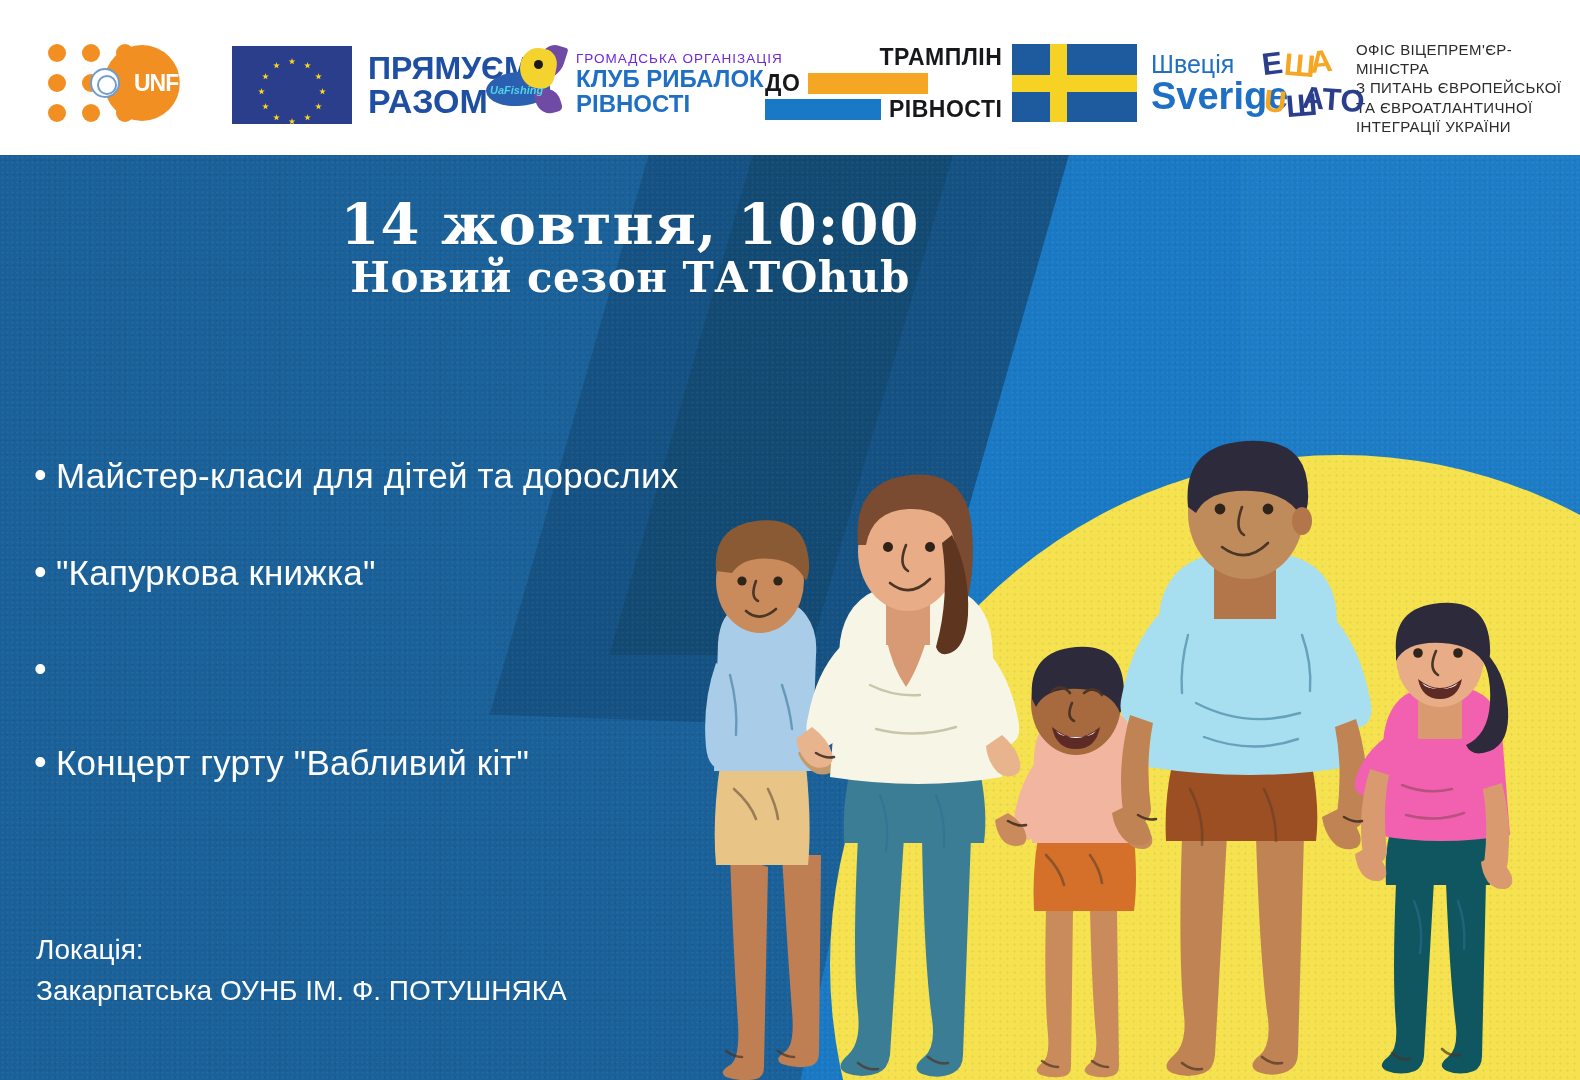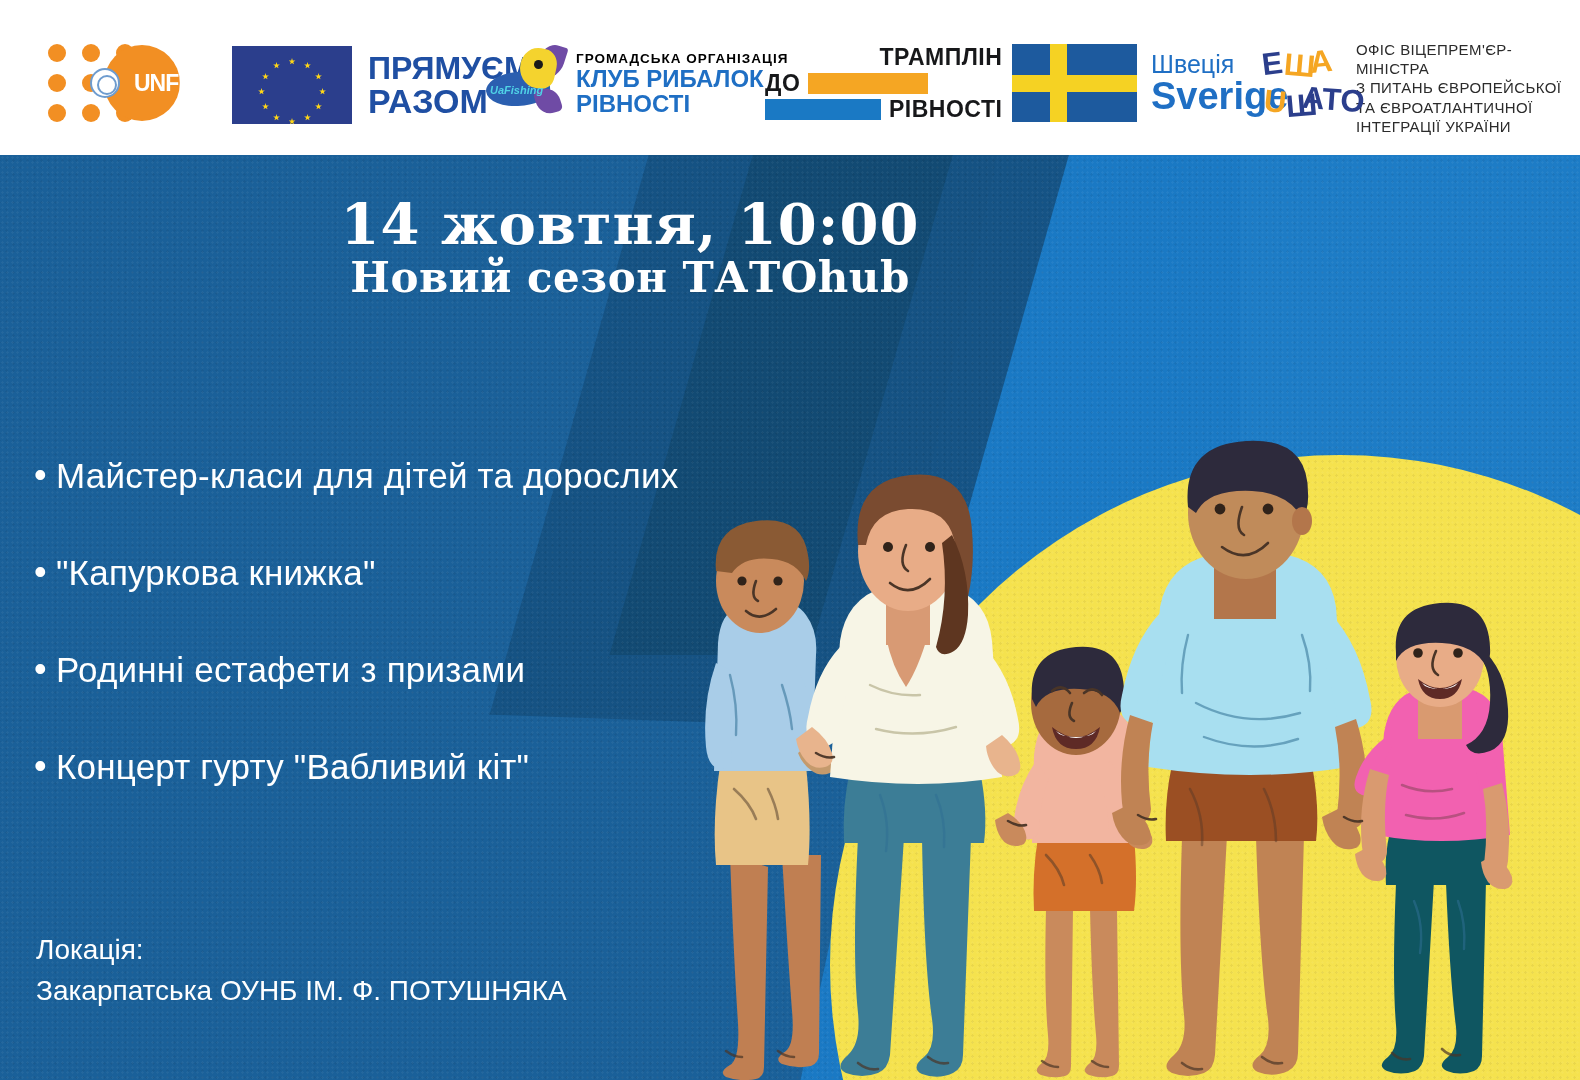--- a/index.html
+++ b/index.html
@@ -46,21 +46,21 @@
                background:#f4d32e; border-radius:55% 45% 40% 60%; transform:rotate(12deg); }
   .fish-fin  { position:absolute; left:58px; top:0px; width:26px; height:34px;
                background:#6f4ba5; border-radius:60% 10% 55% 20%; transform:rotate(18deg); }
   .fish-tail { position:absolute; left:56px; top:44px; width:24px; height:26px;
                background:#6f4ba5; border-radius:20% 60% 20% 60%; transform:rotate(-18deg); }
   .fish-eye  { position:absolute; left:54px; top:16px; width:9px; height:9px;
                border-radius:50%; background:#1a1a1a; }
   .fish-word { position:absolute; left:10px; top:40px; font-size:11px; color:#4fd2e6;
                font-weight:bold; font-style:italic; }
   .fc-text { margin-left:10px; color:#1f6fc4; line-height:1.05; }
-  .fc-text .sm { font-size:13.5px; letter-spacing:1px; color:#000000; font-weight:bold; }
+  .fc-text .sm { font-size:13.5px; letter-spacing:1px; color:#6d28d9; font-weight:normal; }
   .fc-text .bg { font-size:24px; font-weight:bold; letter-spacing:0px; }
 
   
   .tramp { left:765px; top:44px; width:230px; }
   .tr-row { display:flex; align-items:center; height:26px; }
   .tr-row.r1 { justify-content:flex-end; }
   .tr-row.r2 { justify-content:flex-start; }
   .tr-row.r3 { justify-content:flex-start; }
   .tr-word { font-size:23px; font-weight:bold; color:#17181a; letter-spacing:0.5px; }
   .tr-bar-or { width:120px; height:21px; background:#f5a623; margin-left:8px; }
@@ -405,21 +405,20 @@
       <div class="bullet">
         <span class="dot">•</span>
         <span class="btext">Майстер-класи для дітей та дорослих</span>
       </div>
       <div class="bullet">
         <span class="dot">•</span>
         <span class="btext">"Капуркова книжка"</span>
       </div>
       <div class="bullet">
         <span class="dot">•</span>
-        <span class="btext">Родинні естафети з призами</span>
       </div>
       <div class="bullet">
         <span class="dot">•</span>
         <span class="btext">Концерт гурту "Вабливий кіт"</span>
       </div>
     </div>
 
     <div class="location">
       <div>Локація:</div>
       <div>Закарпатська ОУНБ ІМ. Ф. ПОТУШНЯКА</div>

